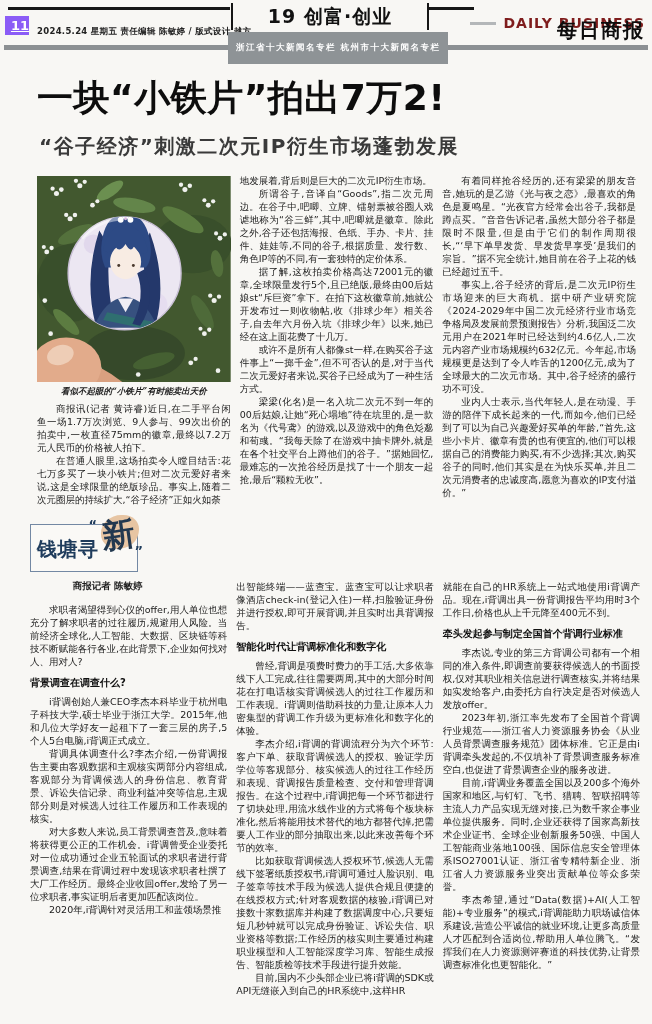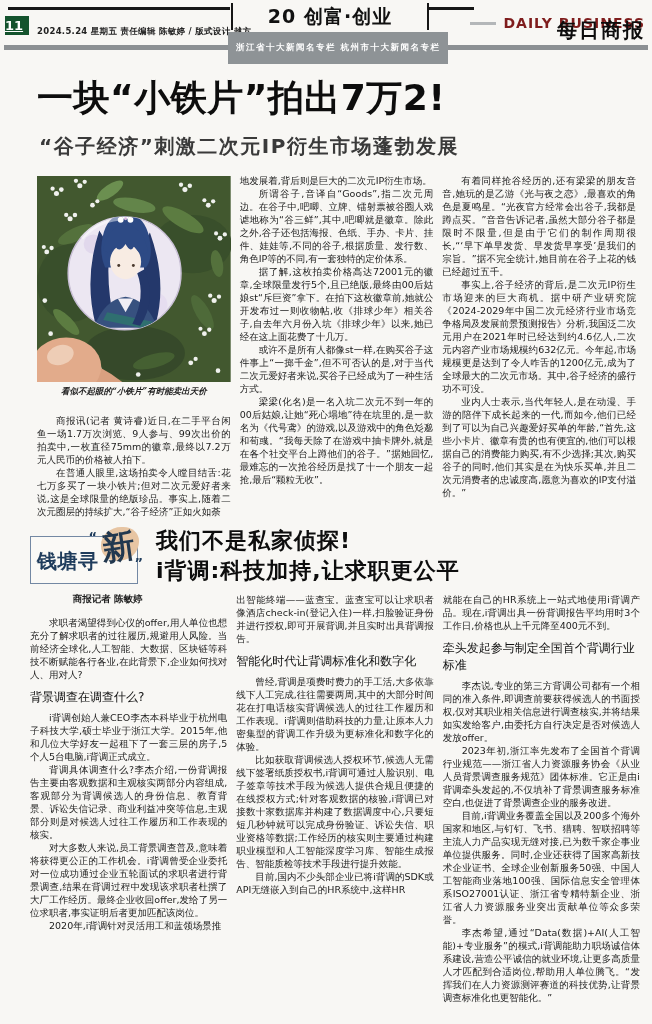--- a/index.html
+++ b/index.html
@@ -2,42 +2,42 @@
 <html><head>
 <meta charset="utf-8">
 <style>
   html,body{margin:0;padding:0;background:#dedcd8;}
   .sheet{position:relative;width:652px;height:1024px;margin:0 auto;background:#f8f7f4;
          font-family:"DejaVu Sans","Liberation Sans",sans-serif;color:#1b1b1b;overflow:hidden;}
   
   .masthead{position:relative;height:38px;margin-top:3px;}
   .top-line{position:absolute;left:8px;top:4px;width:222px;height:2.5px;background:#161616;}
   .right-line{position:absolute;left:428px;top:4px;width:46px;height:2.5px;background:#161616;}
-  .num-box{position:absolute;left:5px;top:13px;width:24px;height:19px;background:#14532d;color:#fff;
-           font-size:13px;font-weight:bold;text-align:left;line-height:19px;text-decoration:underline;}
+  .num-box{position:absolute;left:5px;top:13px;width:24px;height:19px;background:#8b5cf6;color:#fff;
+           font-size:13px;font-weight:bold;text-align:right;line-height:19px;text-decoration:underline;}
   .date-line{position:absolute;left:37px;top:23px;font-size:8.5px;font-weight:bold;letter-spacing:.3px;color:#222;}
   .sec-box{position:absolute;left:231px;top:0;width:194px;height:27px;border-left:2.5px solid #161616;
            border-right:2.5px solid #161616;text-align:center;font-size:19px;font-weight:900;
            line-height:27px;letter-spacing:1px;color:#111;}
   .banner{position:absolute;left:228px;top:29px;background:#8e9396;color:#fff;font-size:8.5px;
           font-weight:bold;padding:10px 8px;letter-spacing:1.5px;white-space:nowrap;}
   .m-en{position:absolute;right:7px;top:12px;color:#7f1d1d;font-size:14px;font-weight:800;letter-spacing:1px;}
   .m-en::before{content:"";display:inline-block;width:26px;height:3px;background:#b4b7b9;margin-right:7px;vertical-align:3px;}
   .m-cn{position:absolute;right:7px;top:14px;font-size:20px;font-weight:900;letter-spacing:2px;color:#0d0d0d;}
   .thick-rule{height:5px;background:#8c9093;margin:4px 4px 0;}
   
   .lead{padding:0 16px 0 37px;}
   .headline{margin:24px 0 10px;font-size:36px;font-weight:900;letter-spacing:.5px;color:#0d0d0d;}
   .subheadline{margin:0 0 14px 2px;font-size:20px;font-weight:600;color:#3a3a3a;letter-spacing:1.5px;}
   .cols{display:flex;gap:9px;}
   .col{flex:1;min-width:0;}
   .para{margin:0;font-size:9.5px;line-height:13px;text-align:justify;text-indent:2em;}
   .cont{text-indent:0;}
-  .subhead{margin:8px 0 5px;font-size:12px;font-weight:normal;color:#111;}
-  figure.photo{margin:2px 0 16px;}
+  .subhead{margin:8px 0 5px;font-size:10px;font-weight:bold;color:#111;}
+  figure.photo{margin:2px 0 4px;}
   figure.photo svg{display:block;width:100%;height:auto;}
   figcaption{font-family:"DejaVu Serif","Liberation Serif",serif;font-style:italic;font-weight:bold;
              font-size:8.5px;text-align:center;margin-top:4px;color:#222;}
   
   .feature{padding:0 12px 0 30px;margin-top:10px;}
   .f-head{display:flex;align-items:flex-start;gap:18px;}
   .logo-box{position:relative;width:106px;height:46px;border:1.5px solid #7388a3;margin-top:8px;
             flex:none;background:#faf9f6;}
   .accent-bg{position:absolute;right:-2px;top:-10px;width:38px;height:34px;background:#e7c5a3;
              border-radius:55% 42% 58% 45%;}
@@ -55,21 +55,21 @@
 </head>
 <body>
 
 <div class="sheet">
 
   <header class="masthead">
     <div class="top-line"></div>
     <div class="right-line"></div>
     <div class="num-box">11</div>
     <div class="date-line">2024.5.24 星期五  责任编辑 陈敏婷 / 版式设计 越方</div>
-    <div class="sec-box">20 创富·创业</div>
+    <div class="sec-box">19 创富·创业</div>
     <div class="banner">浙江省十大新闻名专栏 杭州市十大新闻名专栏</div>
     <div class="m-en">DAILY BUSINESS</div>
     <div class="m-cn">每日商报</div>
   </header>
   <div class="thick-rule"></div>
 
   <section class="lead">
     <h1 class="headline">一块“小铁片”拍出7万2!</h1>
     <h2 class="subheadline">“谷子经济”刺激二次元IP衍生市场蓬勃发展</h2>
     <div class="cols">
@@ -189,42 +189,39 @@
 
   <section class="feature">
     <div class="f-head">
       <div class="logo-box">
         <span class="accent-bg"></span>
         <span class="logo-main">钱塘寻</span>
         <span class="logo-q1">“</span>
         <span class="logo-accent">新</span>
         <span class="logo-q2">”</span>
       </div>
-      <div>
-        <div class="f-l1">我们不是私家侦探!</div>
-        <div class="f-l2">i背调:科技加持,让求职更公平</div>
-      </div>
     </div>
     <div class="cols">
       <div class="col">
         <div class="byline">商报记者 陈敏婷</div>
         <div>
             <p class="para">求职者渴望得到心仪的offer,用人单位也想充分了解求职者的过往履历,规避用人风险。当前经济全球化,人工智能、大数据、区块链等科技不断赋能各行各业,在此背景下,企业如何找对人、用对人?</p>
             <h3 class="subhead">背景调查在调查什么?</h3>
             <p class="para">i背调创始人兼CEO李杰本科毕业于杭州电子科技大学,硕士毕业于浙江大学。2015年,他和几位大学好友一起租下了一套三层的房子,5个人5台电脑,i背调正式成立。</p>
             <p class="para">背调具体调查什么?李杰介绍,一份背调报告主要由客观数据和主观核实两部分内容组成,客观部分为背调候选人的身份信息、教育背景、诉讼失信记录、商业利益冲突等信息,主观部分则是对候选人过往工作履历和工作表现的核实。</p>
             <p class="para">对大多数人来说,员工背景调查普及,意味着将获得更公正的工作机会。i背调曾受企业委托对一位成功通过企业五轮面试的求职者进行背景调查,结果在背调过程中发现该求职者杜撰了大厂工作经历。最终企业收回offer,发给了另一位求职者,事实证明后者更加匹配该岗位。</p>
             <p class="para">2020年,i背调针对灵活用工和蓝领场景推</p>
           </div>
       </div>
       <div class="col">
         <div>
             <p class="para cont">出智能终端——蓝查宝。蓝查宝可以让求职者像酒店check-in(登记入住)一样,扫脸验证身份并进行授权,即可开展背调,并且实时出具背调报告。</p>
             <h3 class="subhead">智能化时代让背调标准化和数字化</h3>
             <p class="para">曾经,背调是项费时费力的手工活,大多依靠线下人工完成,往往需要两周,其中的大部分时间花在打电话核实背调候选人的过往工作履历和工作表现。i背调则借助科技的力量,让原本人力密集型的背调工作升级为更标准化和数字化的体验。</p>
+            <p class="para">李杰介绍,i背调的背调流程分为六个环节:客户下单、获取背调候选人的授权、验证学历学位等客观部分、核实候选人的过往工作经历和表现、背调报告质量检查、交付和管理背调报告。在这个过程中,i背调把每一个环节都进行了切块处理,用流水线作业的方式将每个板块标准化,然后将能用技术替代的地方都替代掉,把需要人工作业的部分抽取出来,以此来改善每个环节的效率。</p>
             <p class="para">比如获取背调候选人授权环节,候选人无需线下签署纸质授权书,i背调可通过人脸识别、电子签章等技术手段为候选人提供合规且便捷的在线授权方式;针对客观数据的核验,i背调已对接数十家数据库并构建了数据调度中心,只要短短几秒钟就可以完成身份验证、诉讼失信、职业资格等数据;工作经历的核实则主要通过构建职业模型和人工智能深度学习库、智能生成报告、智能质检等技术手段进行提升效能。</p>
             <p class="para">目前,国内不少头部企业已将i背调的SDK或API无缝嵌入到自己的HR系统中,这样HR</p>
           </div>
       </div>
       <div class="col">
         <div>
             <p class="para cont">就能在自己的HR系统上一站式地使用i背调产品。现在,i背调出具一份背调报告平均用时3个工作日,价格也从上千元降至400元不到。</p>
             <h3 class="subhead">牵头发起参与制定全国首个背调行业标准</h3>
             <p class="para">李杰说,专业的第三方背调公司都有一个相同的准入条件,即调查前要获得候选人的书面授权,仅对其职业相关信息进行调查核实,并将结果如实发给客户,由委托方自行决定是否对候选人发放offer。</p>
             <p class="para">2023年初,浙江率先发布了全国首个背调行业规范——浙江省人力资源服务协会《从业人员背景调查服务规范》团体标准。它正是由i背调牵头发起的,不仅填补了背景调查服务标准空白,也促进了背景调查企业的服务改进。</p>

